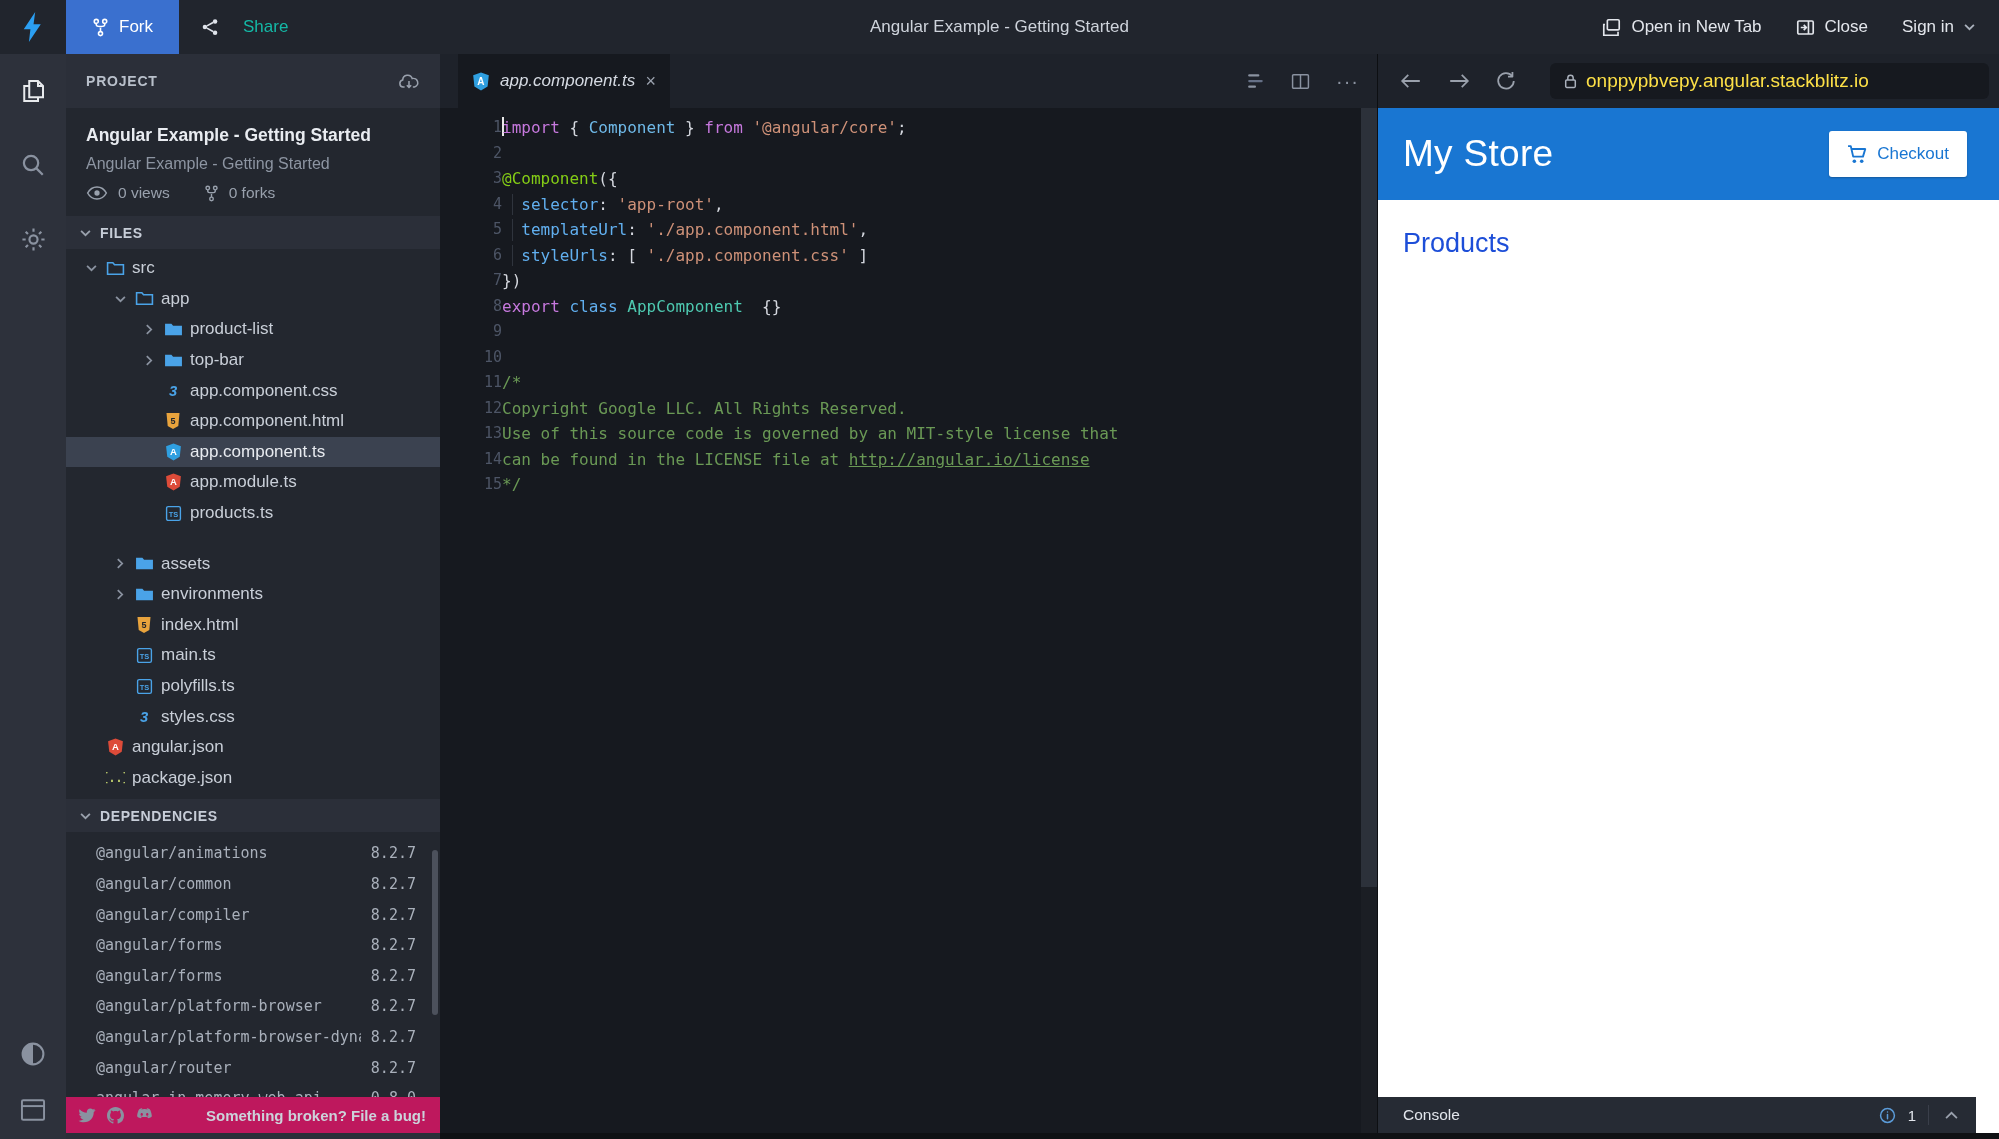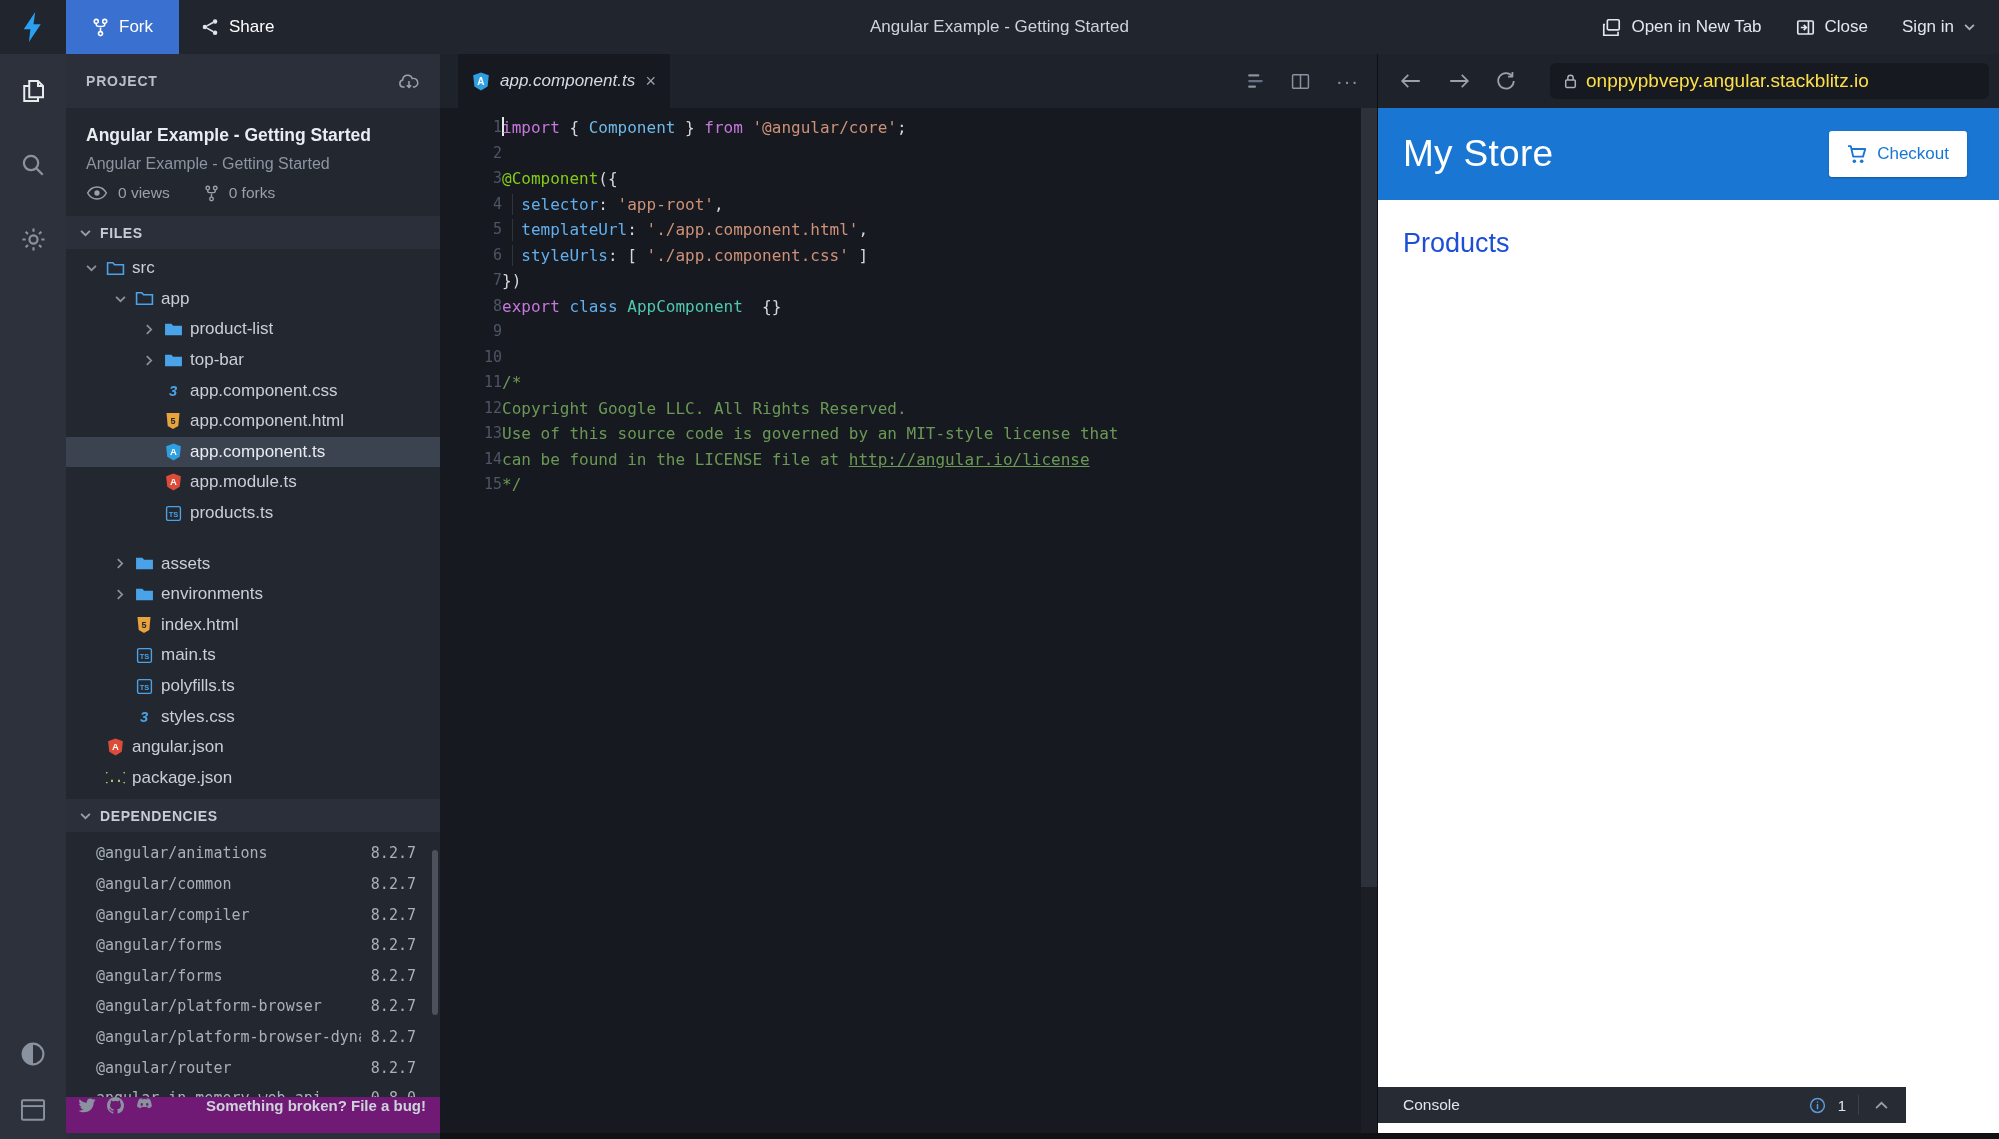--- a/index.html
+++ b/index.html
@@ -4,21 +4,21 @@
 <style>
   * { margin:0; padding:0; box-sizing:border-box; }
   html,body { background:#0f1114; }
   body { font-family:"Liberation Sans", sans-serif; }
   .app { position:relative; width:1999px; height:1139px; overflow:hidden; background:#16191f; }
 
   
   .topbar { position:absolute; left:0; top:0; width:1999px; height:54px; background:#21252d; display:flex; align-items:center; z-index:30; }
   .logo-box { width:66px; height:54px; display:flex; align-items:center; justify-content:center; cursor:pointer; }
   .fork-btn { height:54px; padding:0 26px; background:#3a70cf; border:none; color:#fff; font-size:17px; display:flex; align-items:center; gap:10px; cursor:pointer; font-family:inherit; }
-  .share-btn { height:54px; padding:0 22px; background:transparent; border:none; color:#ffffff; font-size:17px; display:flex; align-items:center; gap:10px; cursor:pointer; font-family:inherit; }
+  .share-btn { height:54px; padding:0 22px; background:transparent; border:none; color:#14b8a6; font-size:17px; display:flex; align-items:center; gap:24px; cursor:pointer; font-family:inherit; }
   .tb-title { position:absolute; left:0; right:0; text-align:center; color:#ced3db; font-size:17px; pointer-events:none; }
   .tb-right { margin-left:auto; display:flex; align-items:center; gap:34px; padding-right:24px; z-index:2; }
   .tb-item { display:flex; align-items:center; gap:10px; color:#e3e6ec; font-size:17px; background:none; border:none; cursor:pointer; font-family:inherit; }
 
   
   .rail { position:absolute; left:0; top:54px; width:66px; height:1085px; background:#2d313b; display:flex; flex-direction:column; align-items:center; padding-top:22px; gap:44px; z-index:20; }
   .rail-ic { width:30px; height:30px; display:flex; align-items:center; justify-content:center; cursor:pointer; }
   .rail-bottom { position:absolute; bottom:14px; left:0; width:66px; display:flex; flex-direction:column; align-items:center; gap:26px; }
 
   
@@ -37,21 +37,21 @@
   .trow.sel { background:#3b4250; }
   .chev { width:22px; display:inline-flex; justify-content:center; flex:none; }
   .ficon { width:26px; display:inline-flex; justify-content:center; flex:none; }
   .flabel { color:#c9cfd8; font-size:17px; margin-left:4px; }
   .trow.sel .flabel { color:#e8ebf0; }
   .deps { padding:6px 0 0 0; }
   .drow { height:30.6px; display:flex; align-items:center; padding:0 24px 0 30px; font-family:"DejaVu Sans Mono", monospace; font-size:15px; color:#a9b0bb; cursor:pointer; }
   .dname { flex:1 1 auto; overflow:hidden; white-space:nowrap; margin-right:10px; }
   .dver { flex:none; }
   .side-thumb { position:absolute; right:2px; top:796px; width:6px; height:165px; background:#4c515c; border-radius:3px; }
-  .side-status { position:absolute; left:0; bottom:6px; width:374px; height:36px; background:#701a75; display:flex; align-items:flex-start; padding:0 14px 0 12px; gap:12px; }
+  .side-status { position:absolute; left:0; bottom:6px; width:374px; height:36px; background:#be185d; display:flex; align-items:center; padding:0 14px 0 12px; gap:12px; }
   .side-status .bug { margin-left:auto; color:#ccd2da; font-size:15px; font-weight:700; cursor:pointer; }
   .soc { display:flex; gap:11px; align-items:center; }
   .soc span { cursor:pointer; display:inline-flex; }
 
   
   .editor { position:absolute; left:440px; top:54px; width:937px; height:1085px; background:#16191f; }
   .tabbar { position:relative; height:54px; background:#1e222a; display:flex; align-items:stretch; }
   .tab { margin-left:18px; width:212px; background:#16191f; display:flex; align-items:center; padding:0 14px; gap:10px; cursor:pointer; }
   .tab-name { color:#d5dae2; font-size:17px; font-style:italic; white-space:nowrap; }
   .tab-x { margin-left:auto; color:#9aa1ad; font-size:18px; cursor:pointer; line-height:1; }
@@ -73,21 +73,21 @@
   .preview { position:absolute; left:1377px; top:54px; width:622px; height:1085px; background:#fff; border-left:1px solid #0d0f12; }
   .chrome { height:54px; background:#1e222a; display:flex; align-items:center; padding:0 10px 0 22px; gap:26px; }
   .chrome .ci { color:#9aa1ac; display:inline-flex; cursor:pointer; }
   .urlbar { flex:1; height:36px; background:#16191f; border-radius:6px; display:flex; align-items:center; gap:9px; padding:0 14px; margin-left:8px; cursor:text; }
   .url-text { color:#fde047; font-size:19px; white-space:nowrap; }
   .store-header { height:92px; background:#1976d2; display:flex; align-items:center; padding:0 32px 0 25px; }
   .store-title { color:#fff; font-size:37px; letter-spacing:.3px; }
   .checkout { margin-left:auto; height:46px; background:#fff; border:none; border-radius:3px; display:flex; align-items:center; gap:9px; padding:0 18px; color:#1976d2; font-size:17px; font-weight:500; cursor:pointer; box-shadow:0 1px 2px rgba(0,0,0,.25); font-family:inherit; }
   .store-body { height:897px; background:#fff; padding:28px 25px; }
   .products-h { color:#1d4ed8; font-size:27px; font-weight:500; }
-  .console-bar { position:absolute; left:0; bottom:16px; width:528px; height:36px; background:#262b34; display:flex; align-items:center; padding:0 14px 0 25px; }
+  .console-bar { position:absolute; left:0; bottom:6px; width:598px; height:36px; background:#262b34; display:flex; align-items:center; padding:0 14px 0 25px; }
   .console-label { color:#e2e6ec; font-size:15.5px; }
   .console-right { margin-left:auto; display:flex; align-items:center; gap:12px; }
   .badge { color:#e2e6ec; font-size:15px; }
   .vdiv { width:1px; height:20px; background:#3a3f4a; }
 
   .bottom-strip { position:absolute; left:0; bottom:0; width:1999px; height:6px; background:#0f1114; }
   svg { display:block; }
 </style>
 </head>
 <body>

